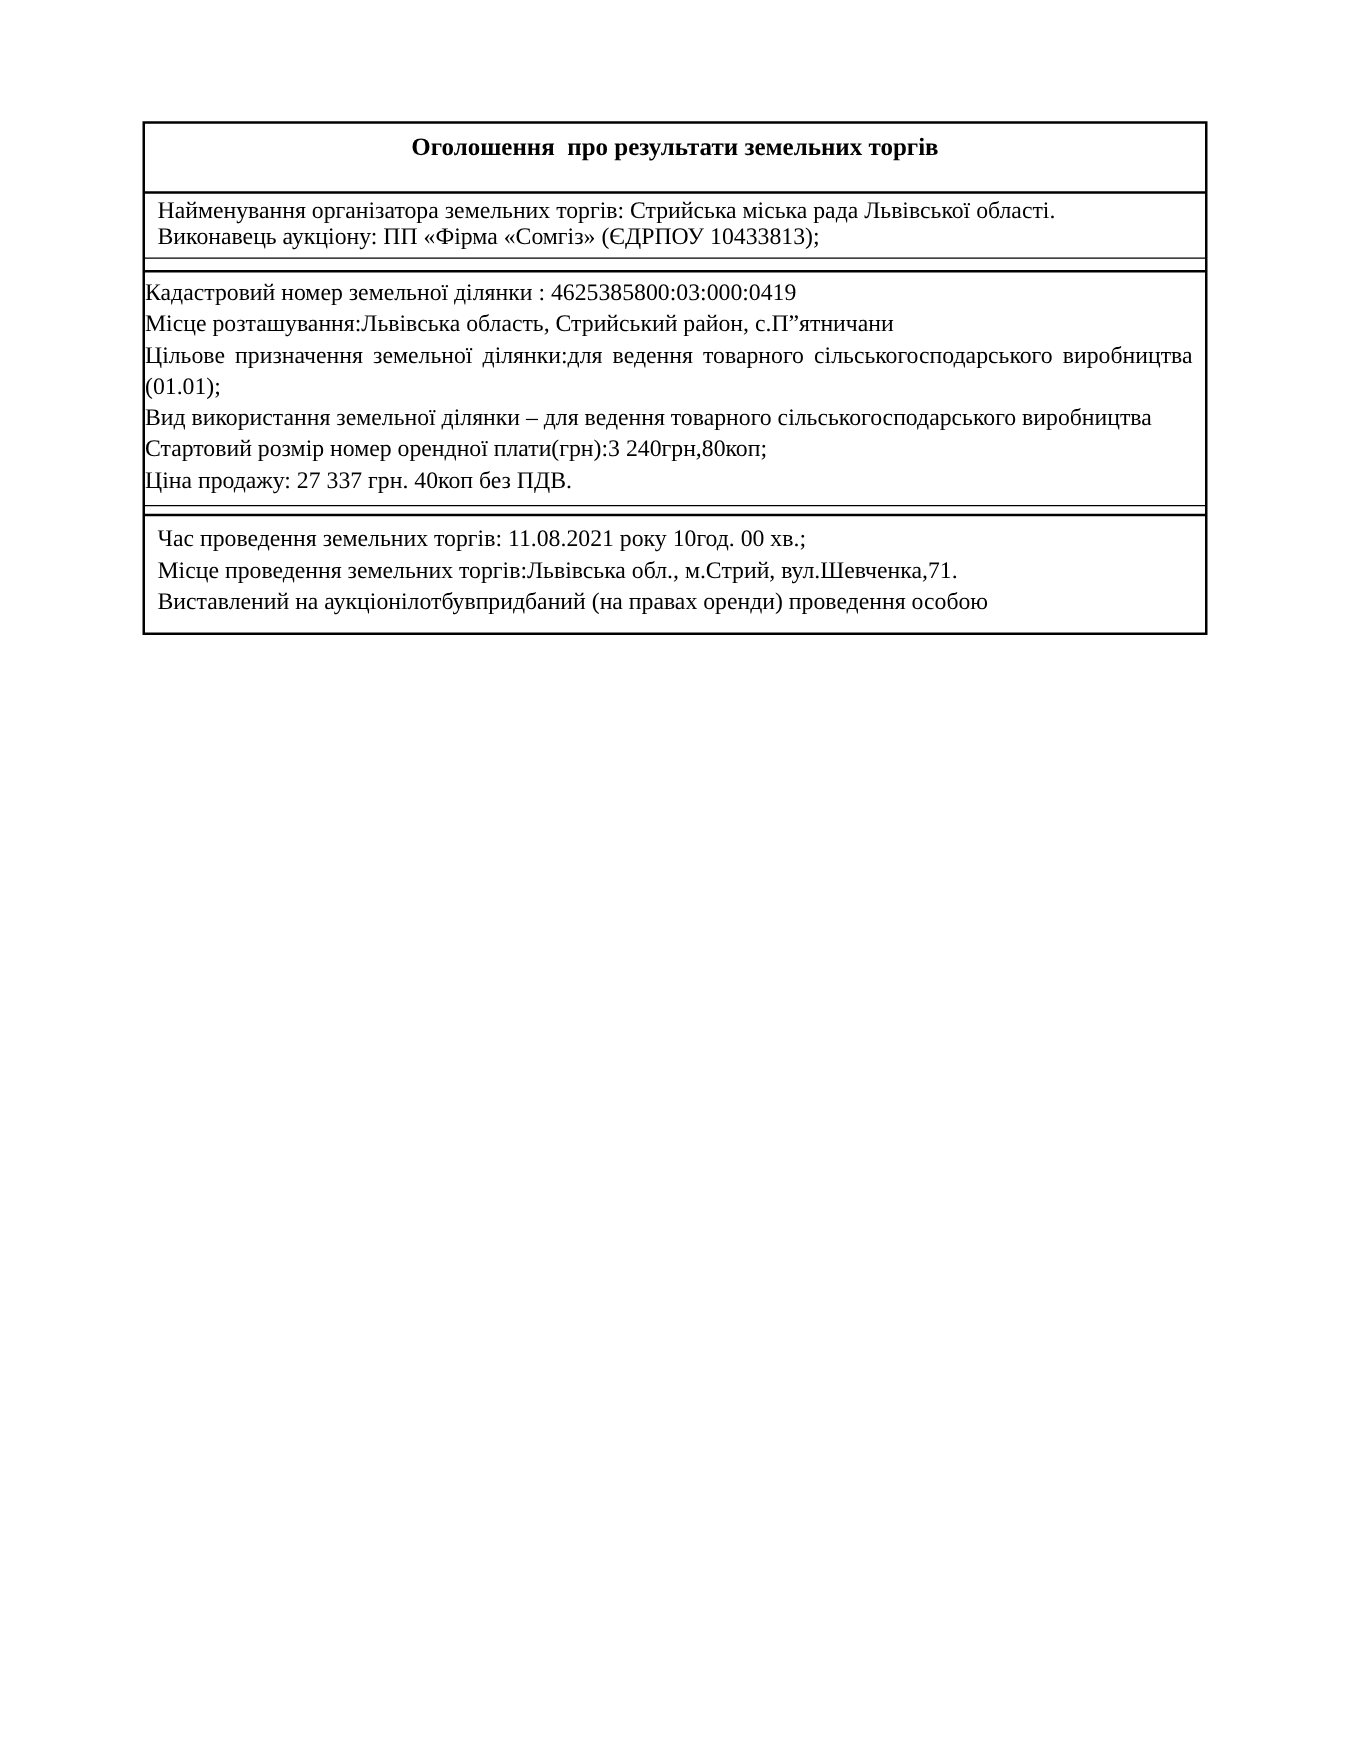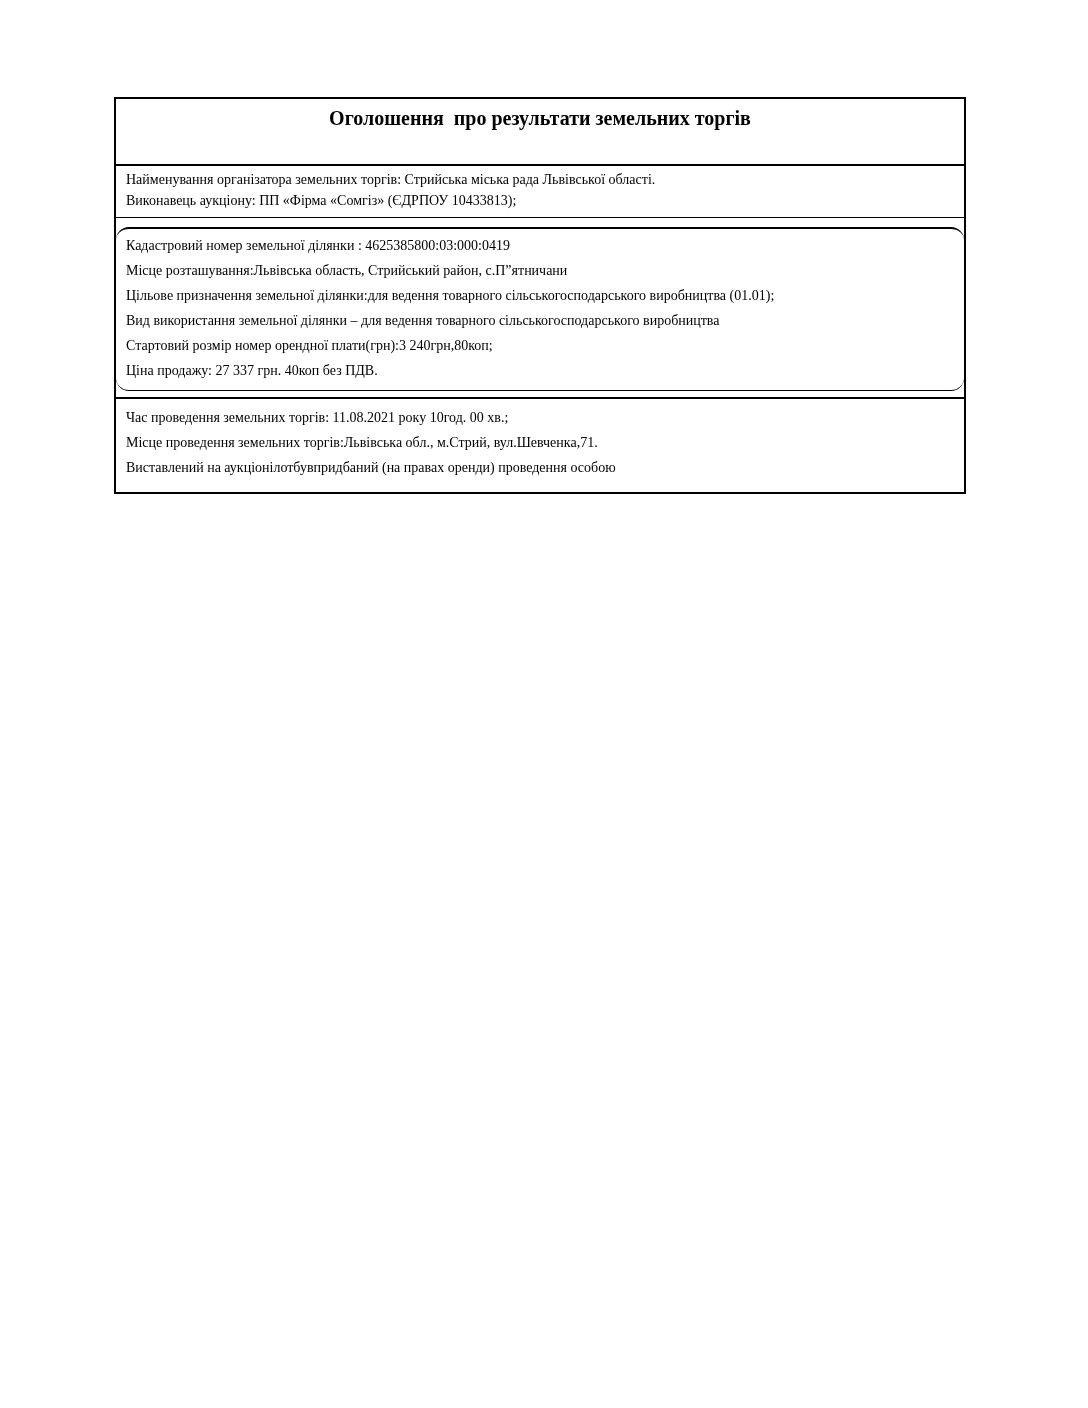--- a/index.html
+++ b/index.html
@@ -23,44 +23,43 @@
     position: absolute;
     left: 114px;
     top: 97px;
     width: 852px;
     box-sizing: border-box;
     border: 2px solid #000000;
     background: #ffffff;
   }
   .row {
     box-sizing: border-box;
-    font-size: 14px;
+    font-size: 19px;
   }
   .title-row {
-    height: 67px;
+    height: 56px;
     border-bottom: 2px solid #000000;
     text-align: center;
     font-weight: bold;
     font-size: 20px;
     line-height: 24px;
     padding-top: 7px;
     white-space: pre-wrap;
   }
   .organizer-row {
     border-bottom: 1px solid #000000;
     padding: 3px 10px 6px 10px;
     line-height: 21px;
   }
   .parcel-row {
     margin-top: 9px;
     border-top: 2px solid #000000;
     border-bottom: 1px solid #000000;
-    padding: 4px 10px 7px 10px;
+    padding: 4px 10px 7px 0;
     line-height: 25px;
-    border-radius: 13px;
   }
   .parcel-row p {
     text-align: justify;
   }
   .auction-row {
     margin-top: 6px;
     border-top: 2px solid #000000;
     padding: 6px 10px 12px 10px;
     line-height: 25px;
   }

